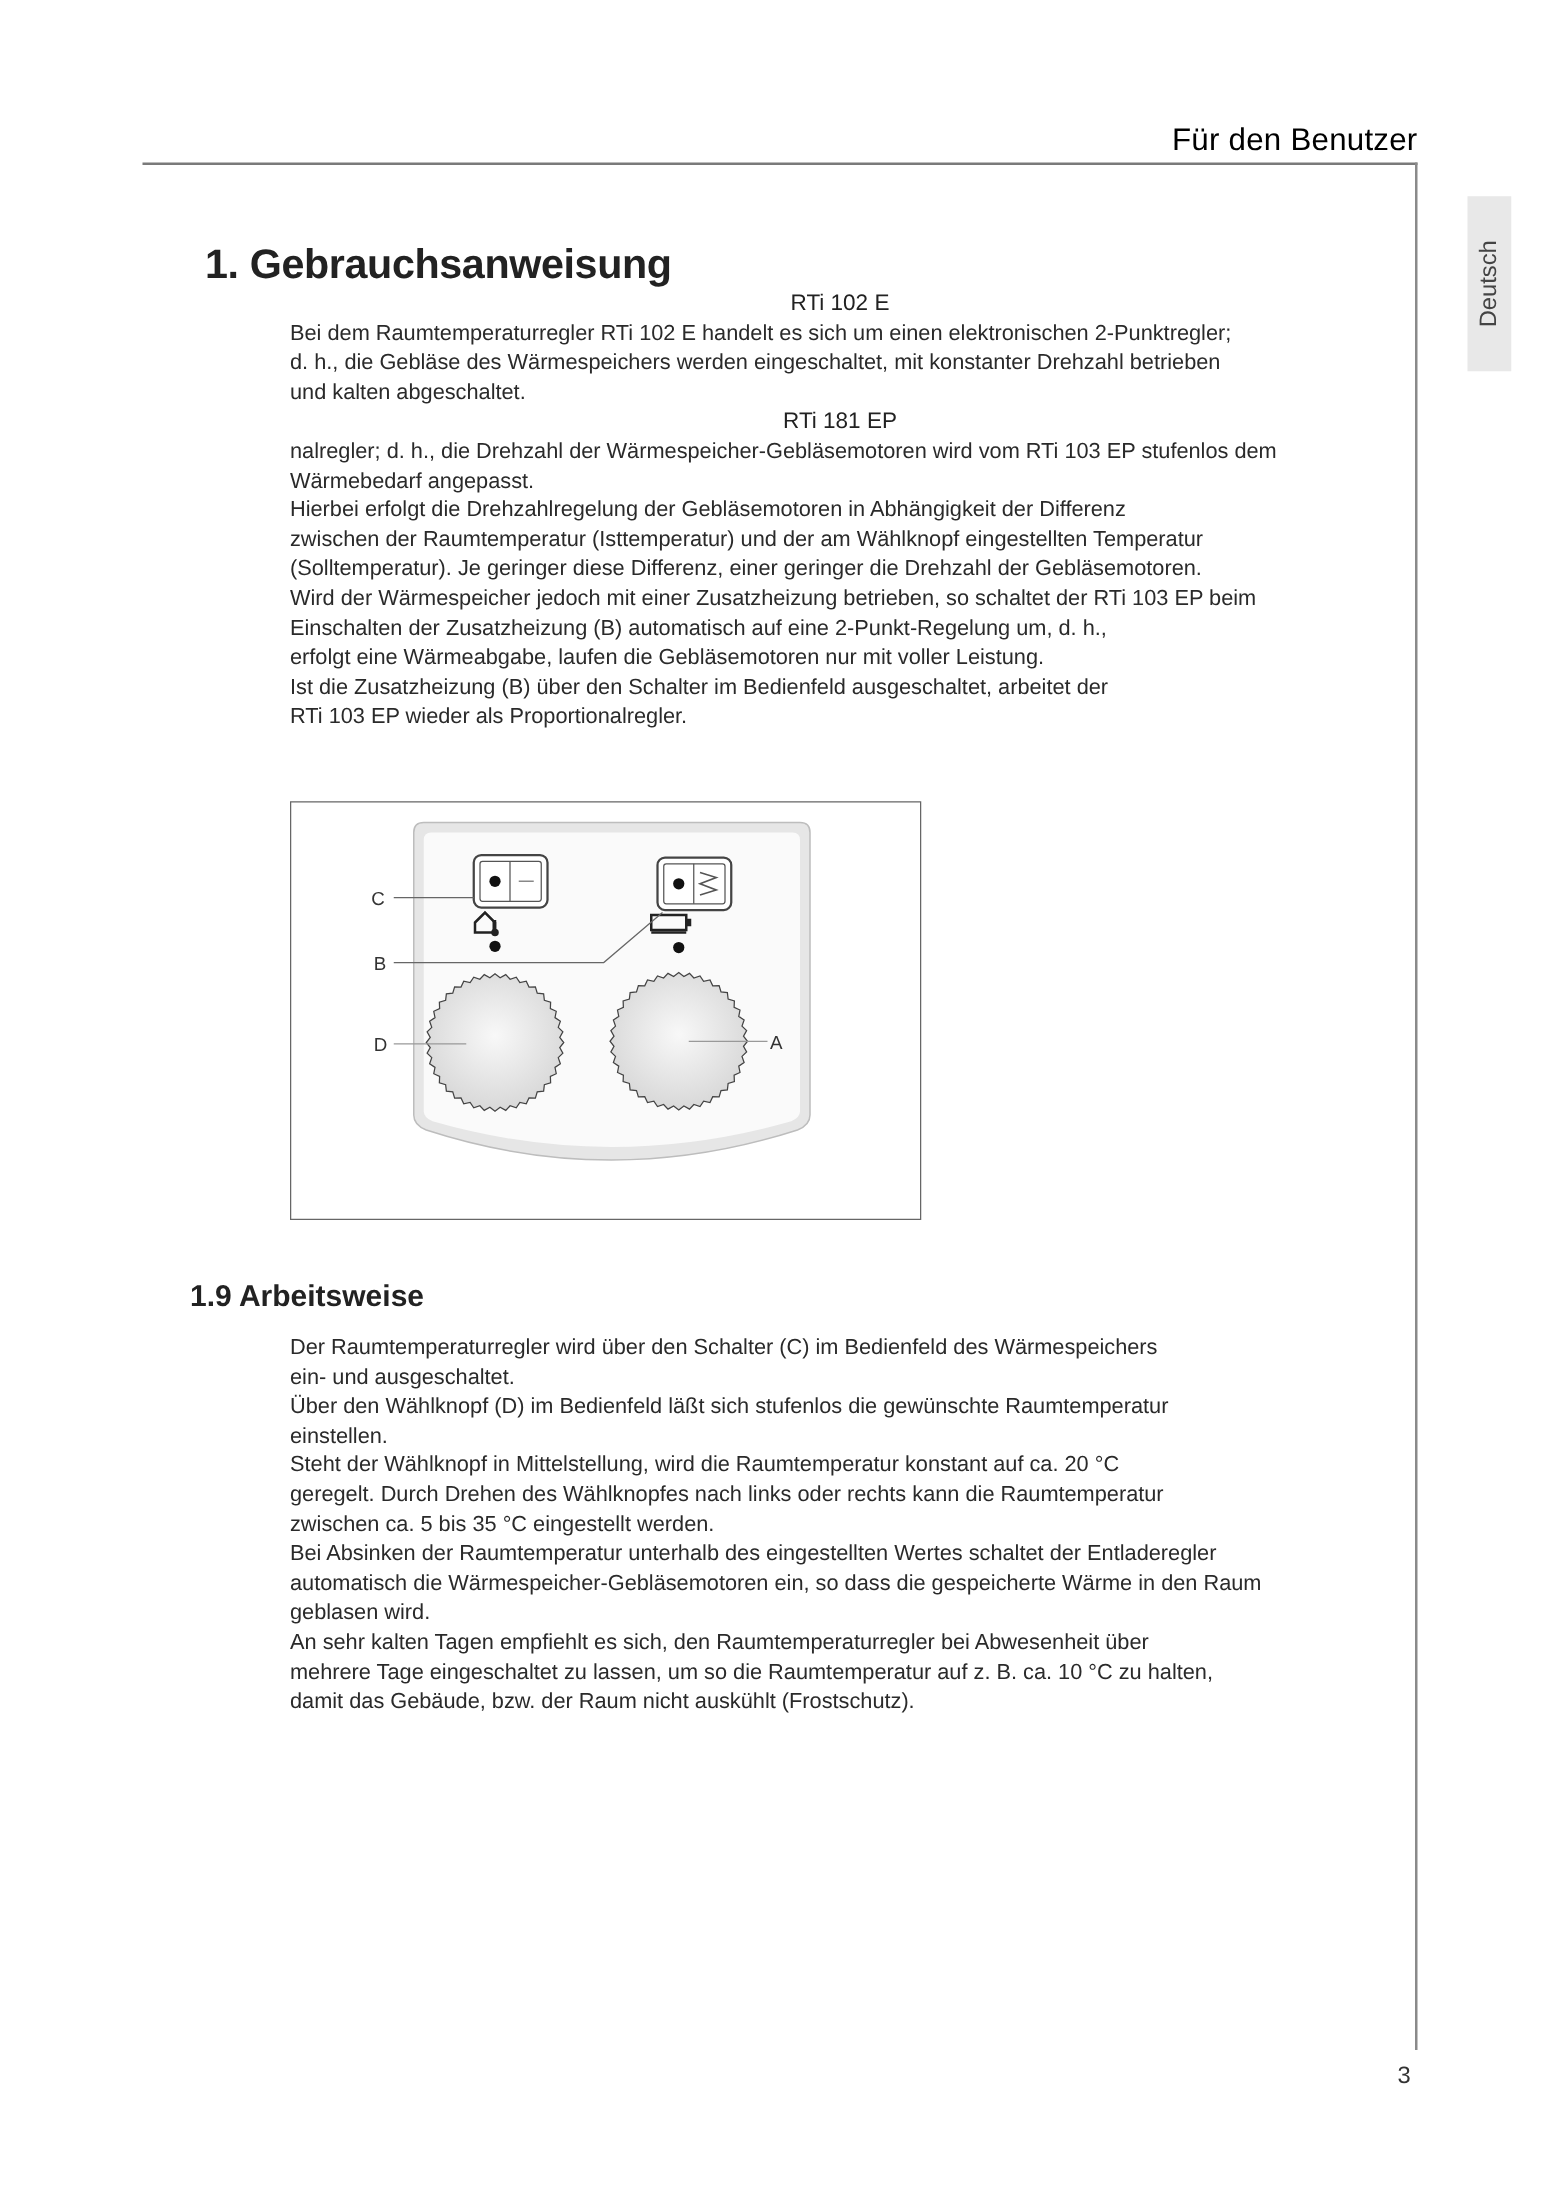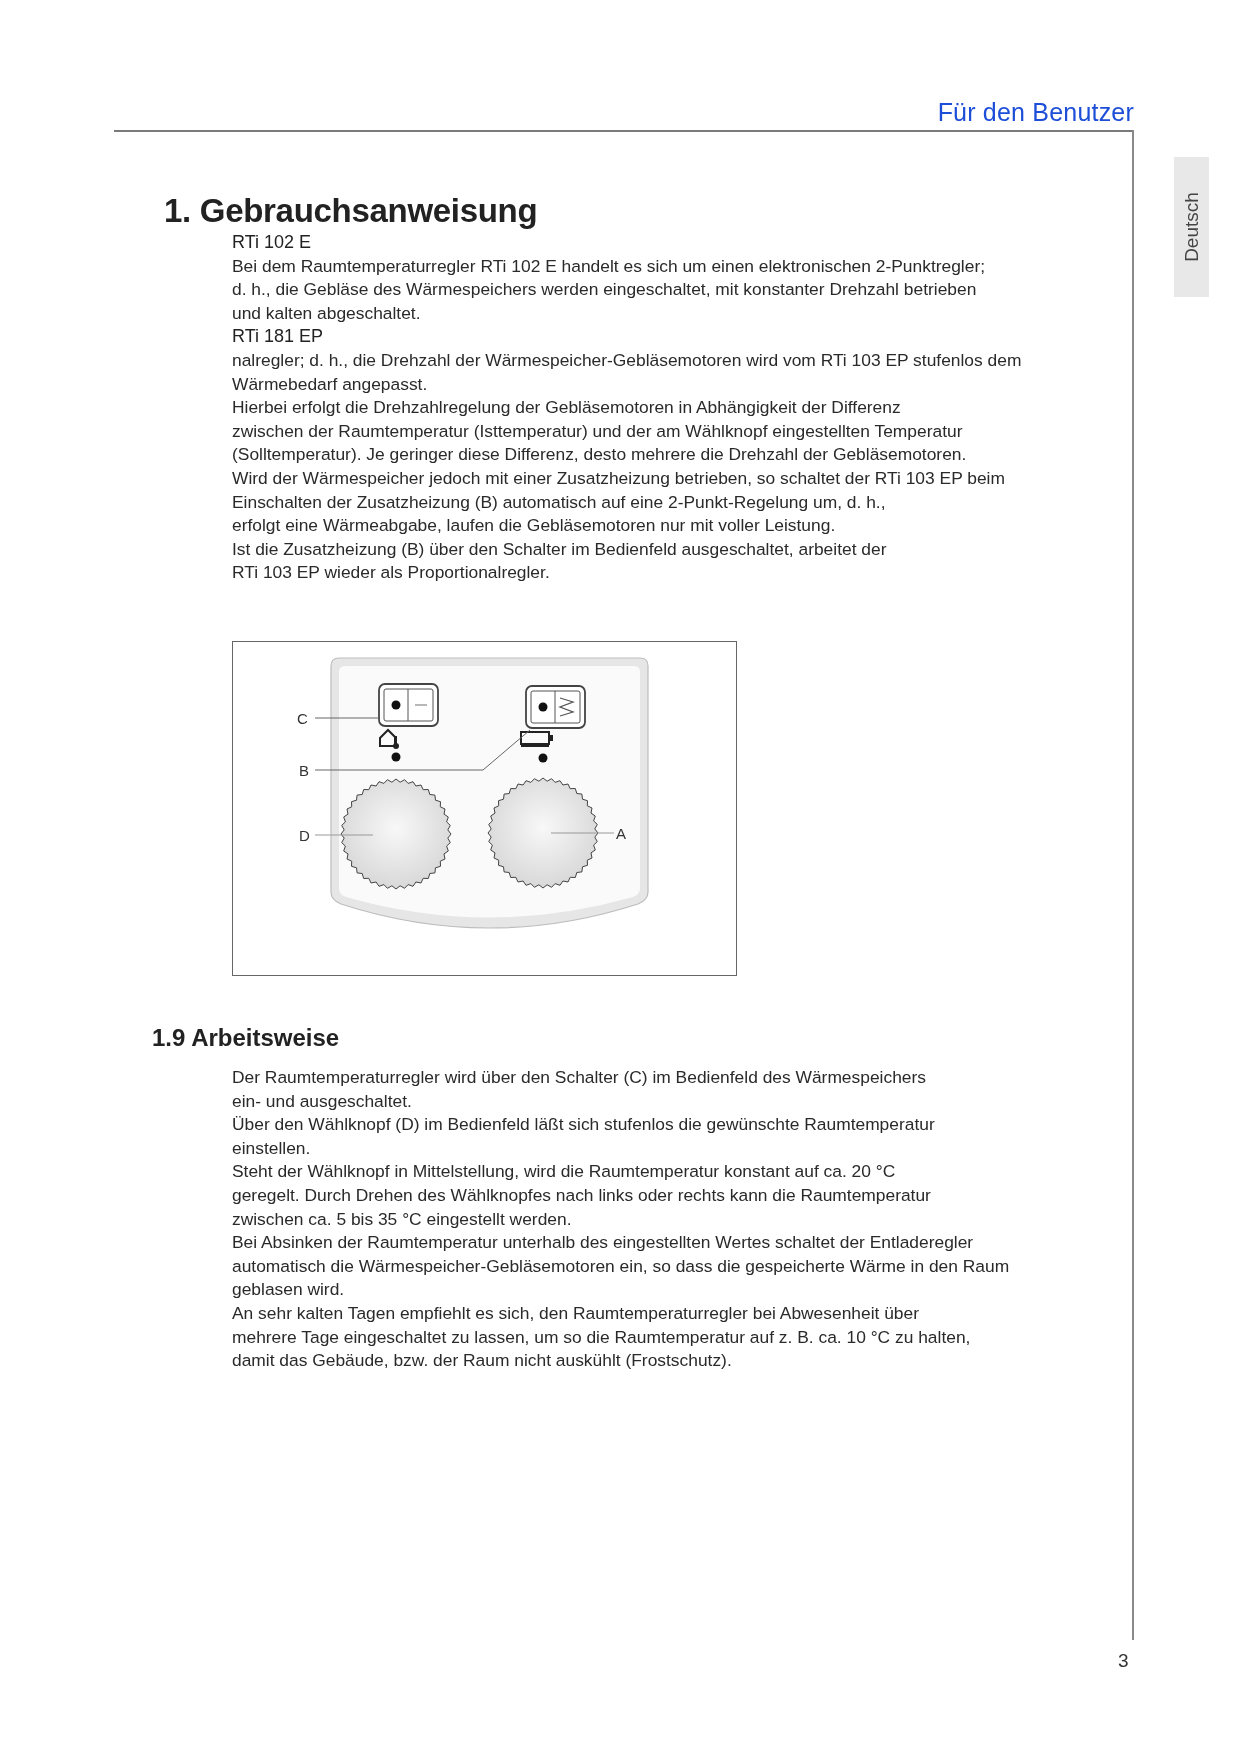--- a/index.html
+++ b/index.html
@@ -1,28 +1,28 @@
 <!DOCTYPE html>
 <html><head>
 <meta charset="utf-8">
 <style>
   html, body { margin: 0; padding: 0; background: #ffffff; }
   body { width: 1241px; height: 1754px; position: relative; overflow: hidden;
          font-family: "Liberation Sans", "DejaVu Sans", sans-serif; color: #222; }
-  .header-title { position: absolute; right: 107px; top: 98px; font-size: 25px; color: #1d4ed8; letter-spacing: 0.2px; }
+  .header-title { position: absolute; right: 107px; top: 98px; font-size: 25px; color: #000000; letter-spacing: 0.2px; }
   .header-rule { position: absolute; left: 114px; top: 130px; width: 1020px; height: 2px; background: #7a7a7a; }
   .side-rule { position: absolute; left: 1132px; top: 130px; width: 2px; height: 1510px; background: #8a8a8a; }
   .lang-tab { position: absolute; left: 1174px; top: 157px; width: 35px; height: 140px; background: #e8e8e8; }
   .lang-tab span { position: absolute; left: 50%; top: 50%; transform: translate(-50%, -50%) rotate(-90deg);
                    font-size: 19px; color: #444; white-space: nowrap; }
   h1 { position: absolute; left: 152px; top: 180px; margin: 12px; font-size: 33px; font-weight: bold; color: #222; letter-spacing: -0.3px; }
   h2 { position: absolute; left: 152px; top: 1024px; margin: 0; font-size: 24px; font-weight: bold; color: #222; }
   .body-block { position: absolute; left: 232px; width: 880px; font-size: 17.4px; line-height: 23.6px; color: #2a2a2a; }
   .body-block p { margin: 0; }
-  .sub-head { font-size: 18px; color: #222; }
+  .sub-head { font-size: 18px; color: #222; text-align: center; }
   #block1 { top: 231px; }
   #block2 { top: 1066px; }
   .figure { position: absolute; left: 232px; top: 641px; width: 505px; height: 335px; border: 1.5px solid #666; box-sizing: border-box; background: #fff; }
   .figure svg { position: absolute; left: 0; top: 0; }
   .page-number { position: absolute; left: 1118px; top: 1650px; font-size: 19px; color: #333; }
 </style>
 </head>
 <body>
 
 <div class="header-title">Für den Benutzer</div>
@@ -37,21 +37,21 @@
 <div class="body-block" id="block1">
   <p class="sub-head">RTi 102 E</p>
   <p>Bei dem Raumtemperaturregler RTi 102 E handelt es sich um einen elektronischen 2-Punktregler;</p>
   <p>d. h., die Gebläse des Wärmespeichers werden eingeschaltet, mit konstanter Drehzahl betrieben</p>
   <p>und kalten abgeschaltet.</p>
   <p class="sub-head">RTi 181 EP</p>
   <p>nalregler; d. h., die Drehzahl der Wärmespeicher-Gebläsemotoren wird vom RTi 103 EP stufenlos dem</p>
   <p>Wärmebedarf angepasst.</p>
   <p>Hierbei erfolgt die Drehzahlregelung der Gebläsemotoren in Abhängigkeit der Differenz</p>
   <p>zwischen der Raumtemperatur (Isttemperatur) und der am Wählknopf eingestellten Temperatur</p>
-  <p>(Solltemperatur). Je geringer diese Differenz, desto mehrere die Drehzahl der Gebläsemotoren.</p>
+  <p>(Solltemperatur). Je geringer diese Differenz, einer geringer die Drehzahl der Gebläsemotoren.</p>
   <p>Wird der Wärmespeicher jedoch mit einer Zusatzheizung betrieben, so schaltet der RTi 103 EP beim</p>
   <p>Einschalten der Zusatzheizung (B) automatisch auf eine 2-Punkt-Regelung um, d. h.,</p>
   <p>erfolgt eine Wärmeabgabe, laufen die Gebläsemotoren nur mit voller Leistung.</p>
   <p>Ist die Zusatzheizung (B) über den Schalter im Bedienfeld ausgeschaltet, arbeitet der</p>
   <p>RTi 103 EP wieder als Proportionalregler.</p>
 </div>
 
 <div class="figure">
   <svg width="505" height="335" viewBox="0 0 505 335">
     <defs>

